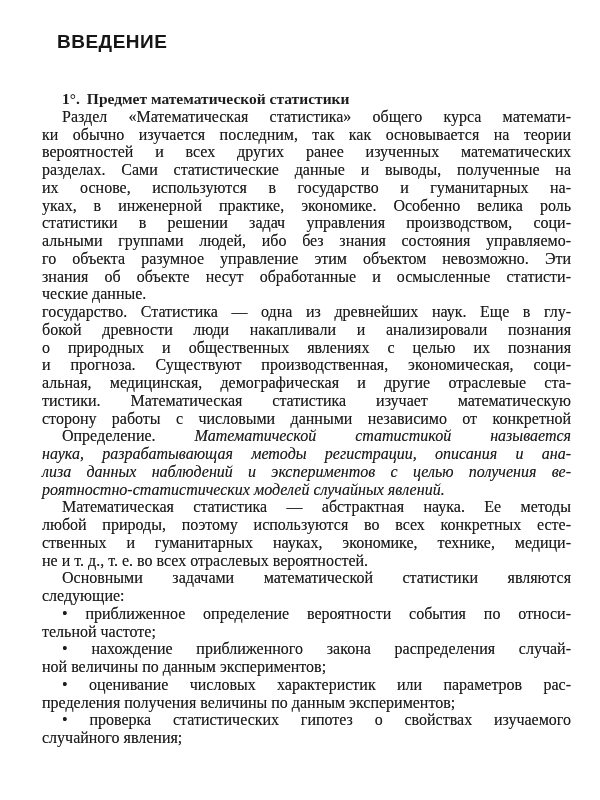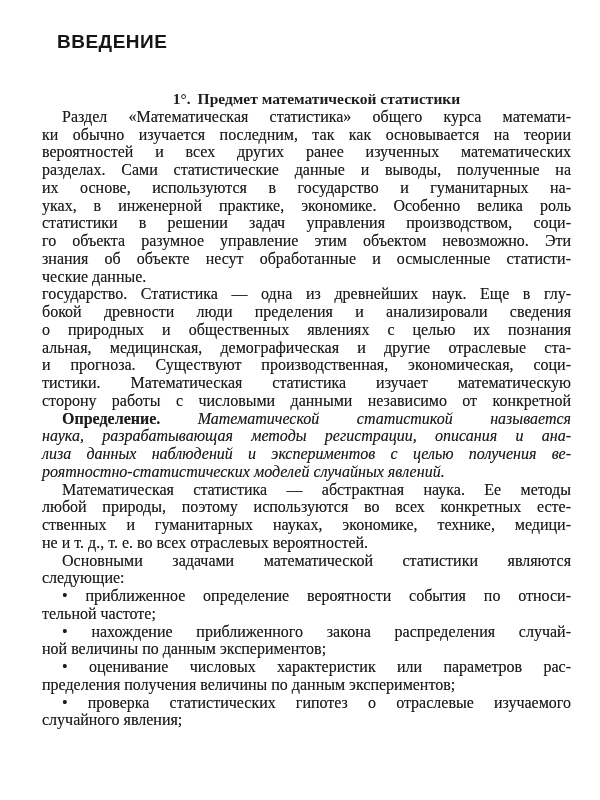--- a/index.html
+++ b/index.html
@@ -25,66 +25,66 @@
     line-height:24px;
     letter-spacing:0.5px;
     color:#161616;
   }
   .heading{
     font-weight:700;
     font-size:15.5px;
     line-height:17.75px;
     text-indent:20px;
     white-space:nowrap;
-    text-align:center;
   }
   .heading .num{ margin-right:7px; }
   .block{ margin:0; }
   .ln{
     font-size:16px;
     line-height:17.75px;
     text-shadow:0 0 0.4px rgba(20,20,20,0.55);
   }
   .ln.j{
     text-align:justify;
     text-align-last:justify;
     -moz-text-align-last:justify;
   }
   .ln.ind{ text-indent:20px; }
   .block.definition .ln{ font-style:italic; }
-  .b-up{ font-style:normal; font-weight:700; }
+  .b-up{ font-style:normal; font-weight:400; }
 </style>
 </head>
 <body>
 
 <div class="page">
   <div class="content">
     <div class="doc-title">ВВЕДЕНИЕ</div>
     <div class="heading">
       <span class="num">1°.</span><span>Предмет математической статистики</span>
     </div>
     <div id="content-blocks">
         <div class="block paragraph">
           <div class="ln ind j">Раздел «Математическая статистика» общего курса математи-</div>
           <div class="ln j">ки обычно изучается последним, так как основывается на теории</div>
           <div class="ln j">вероятностей и всех других ранее изученных математических</div>
           <div class="ln j">разделах. Сами статистические данные и выводы, полученные на</div>
           <div class="ln j">их основе, используются в государство и гуманитарных на-</div>
           <div class="ln j">уках, в инженерной практике, экономике. Особенно велика роль</div>
           <div class="ln j">статистики в решении задач управления производством, соци-</div>
+          <div class="ln j">альными группами людей, ибо без знания состояния управляемо-</div>
           <div class="ln j">го объекта разумное управление этим объектом невозможно. Эти</div>
           <div class="ln j">знания об объекте несут обработанные и осмысленные статисти-</div>
           <div class="ln">ческие данные.</div>
         </div>
         <div class="block paragraph">
           <div class="ln j">государство. Статистика — одна из древнейших наук. Еще в глу-</div>
-          <div class="ln j">бокой древности люди пределения и анализировали сведения</div>
+          <div class="ln j">бокой древности люди накапливали и анализировали познания</div>
           <div class="ln j">о природных и общественных явлениях с целью их познания</div>
+          <div class="ln j">и прогноза. Существуют производственная, экономическая, соци-</div>
           <div class="ln j">альная, медицинская, демографическая и другие отраслевые ста-</div>
-          <div class="ln j">и прогноза. Существуют производственная, экономическая, соци-</div>
           <div class="ln j">тистики. Математическая статистика изучает математическую</div>
           <div class="ln j">сторону работы с числовыми данными независимо от конкретной</div>
         </div>
         <div class="block definition">
           <div class="ln ind j"><span class="b-up">Определение.</span><span> Математической статистикой называется</span></div>
           <div class="ln j">наука, разрабатывающая методы регистрации, описания и ана-</div>
           <div class="ln j">лиза данных наблюдений и экспериментов с целью получения ве-</div>
           <div class="ln">роятностно-статистических моделей случайных явлений.</div>
         </div>
         <div class="block paragraph">
@@ -103,18 +103,18 @@
         </div>
         <div class="block bullet">
           <div class="ln ind j">•  нахождение приближенного закона распределения случай-</div>
           <div class="ln">ной величины по данным экспериментов;</div>
         </div>
         <div class="block bullet">
           <div class="ln ind j">•  оценивание числовых характеристик или параметров рас-</div>
           <div class="ln">пределения получения величины по данным экспериментов;</div>
         </div>
         <div class="block bullet">
-          <div class="ln ind j">•  проверка статистических гипотез о отраслевые изучаемого</div>
+          <div class="ln ind j">•  проверка статистических гипотез о свойствах изучаемого</div>
           <div class="ln">случайного явления;</div>
         </div>
       </div>
   </div>
 </div>
 
 </body></html>

